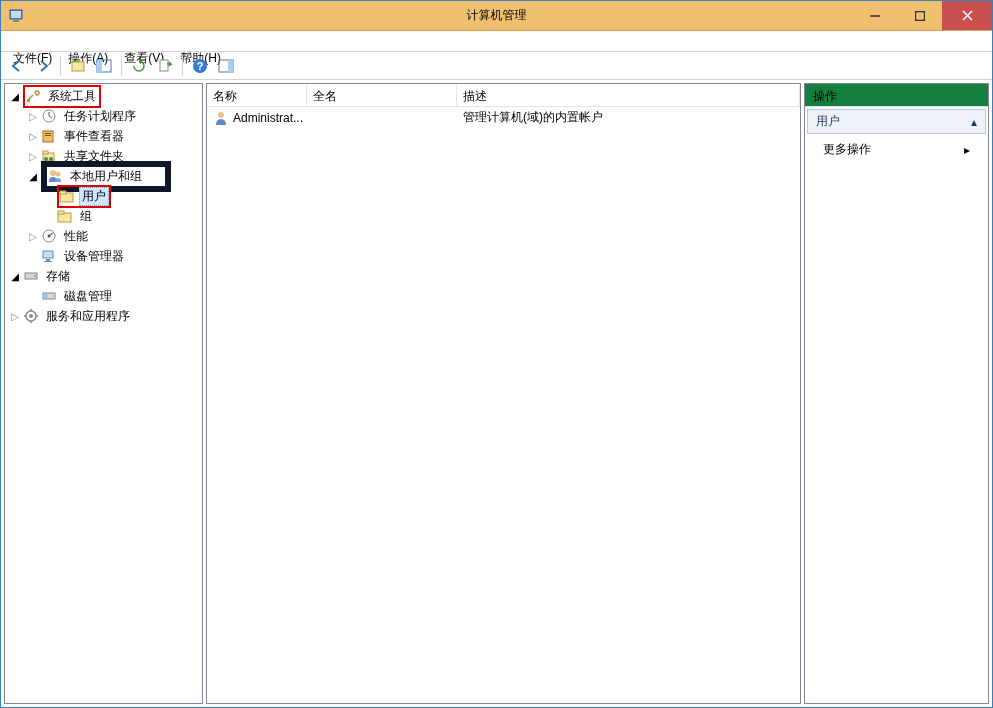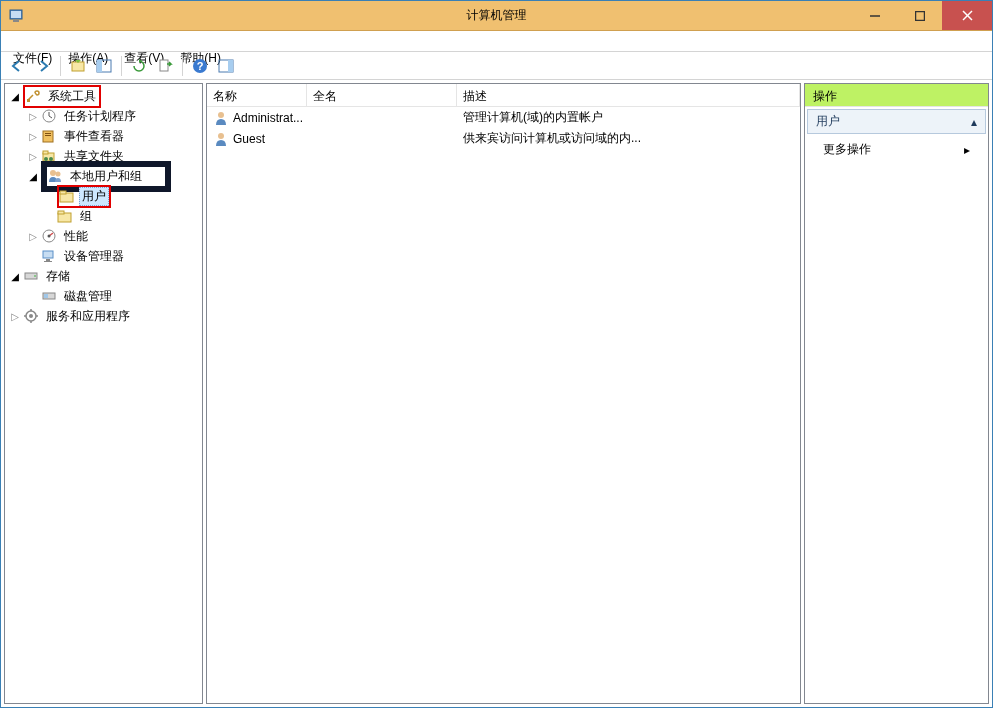--- a/index.html
+++ b/index.html
@@ -26,21 +26,21 @@
 .tree-node.selected .label { background: #cde8ff; border: 1px dotted #7da2ce; padding: 0 2px; }
 .highlight-red { border: 2px solid #e10000; text-align: center; }
 .highlight-red-wide { border: 6px solid #0f172a; padding-right: 20px; }
 .list-pane { flex: 1; border: 1px solid #828790; margin: 3px; background: #fff; display: flex; flex-direction: column; }
 .list-header { display: flex; height: 23px; border-bottom: 1px solid #e5e5e5; }
 .list-header .col { padding: 4px 6px; border-right: 1px solid #e5e5e5; font-size: 12px; color: #000; }
 .list-body { flex: 1; overflow: auto; }
 .list-row { display: flex; height: 21px; align-items: center; cursor: pointer; }
 .list-row .cell { padding: 0 6px; display: flex; align-items: center; gap: 4px; overflow: hidden; white-space: nowrap; text-overflow: ellipsis; }
 .action-pane { width: 185px; border: 1px solid #828790; margin: 3px 3px 3px 0; background: #fff; display: flex; flex-direction: column; }
-.action-header { height: 23px; background: #bef264; border-bottom: 1px solid #e5e5e5; padding: 4px 8px; font-size: 12px; }
+.action-header { height: 23px; background: #15803d; border-bottom: 1px solid #e5e5e5; padding: 4px 8px; font-size: 12px; }
 .action-section { background: #edf3f9; border: 1px solid #b6c9dd; margin: 2px; padding: 3px 8px; display: flex; justify-content: space-between; align-items: center; cursor: pointer; font-size: 12px; color: #1e395b;}
 .action-item { padding: 5px 18px; display: flex; justify-content: space-between; align-items: center; cursor: pointer; font-size: 12px; }
 .user-icon-sm { width: 16px; height: 16px; }
 .monitor-icon svg { width: 16px; height: 16px; }
 </style>
 </head>
 <body>
 
 <div class="titlebar">
   <span class="app-icon monitor-icon">
@@ -276,31 +276,20 @@
         <div class="cell" style="width:100px">
           <span class="user-icon-sm"><svg width="16" height="16">
                 <circle cx="8" cy="5" r="3" fill="#e8c090"></circle>
                 <path d="M3 15 Q3 9 8 9 Q13 9 13 15" fill="#5a8ac0"></path>
               </svg></span>
           <span>Administrat...</span>
         </div>
         <div class="cell" style="width:150px"></div>
         <div class="cell" style="flex:1">管理计算机(域)的内置帐户</div>
       </div>
-      <div class="list-row">
-        <div class="cell" style="width:100px">
-          <span class="user-icon-sm"><svg width="16" height="16">
-                <circle cx="8" cy="5" r="3" fill="#e8c090"></circle>
-                <path d="M3 15 Q3 9 8 9 Q13 9 13 15" fill="#5a8ac0"></path>
-              </svg></span>
-          <span>Guest</span>
-        </div>
-        <div class="cell" style="width:150px"></div>
-        <div class="cell" style="flex:1">供来宾访问计算机或访问域的内...</div>
-      </div>
     </div>
   </div>
 
   <div class="action-pane">
     <div class="action-header">操作</div>
     <div class="action-section">
       <span>用户</span>
       <span>▴</span>
     </div>
     <div class="action-item">

